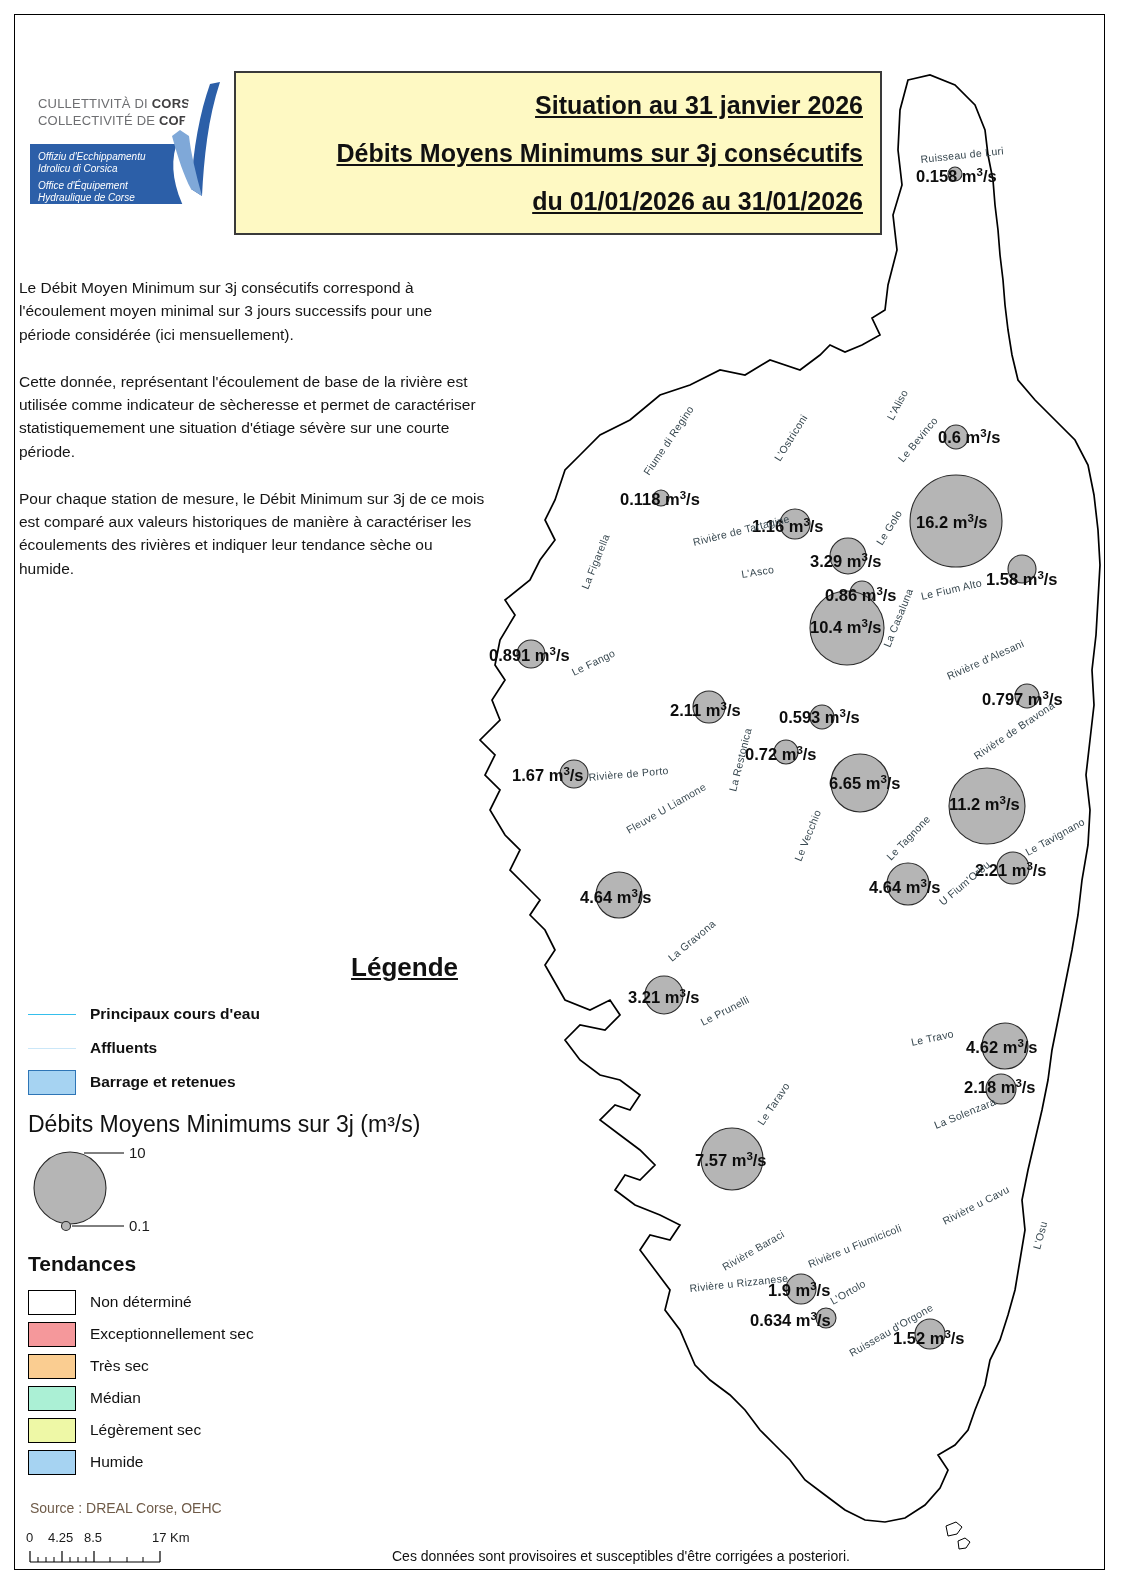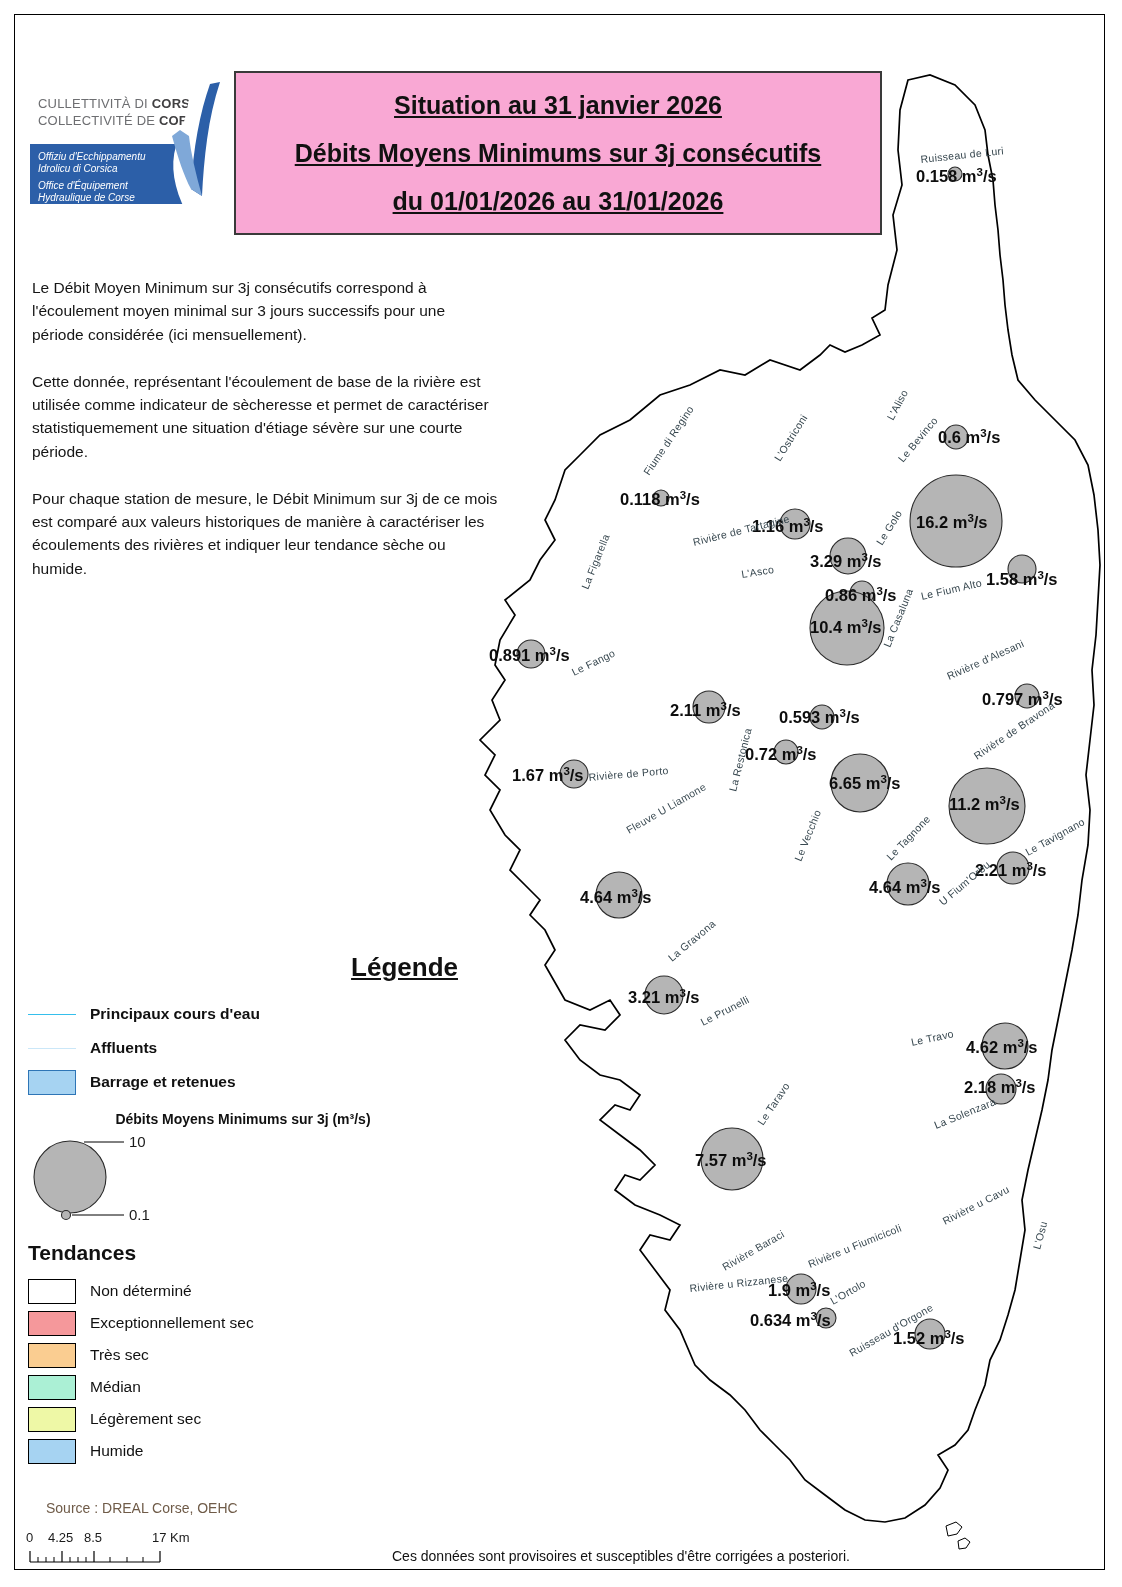--- a/index.html
+++ b/index.html
@@ -24,45 +24,45 @@
   
   .logo{position:absolute;left:30px;top:86px;width:196px;height:118px;background:#fff;}
   .logo-top{height:58px;padding:10px 0 0 8px;box-sizing:border-box;font-size:13px;line-height:1.3;color:#6D6E71;letter-spacing:.2px;}
   .logo-top b{color:#414042;}
   .logo-bottom{position:absolute;left:0;top:58px;width:196px;height:60px;background:#2C5FA8;color:#fff;
        font-style:italic;font-weight:normal;font-size:10px;line-height:1.2;padding:7px 0 0 8px;box-sizing:border-box;}
   .logo-bottom .grp{margin-bottom:5px;width:122px;}
   .logo-swoosh{position:absolute;left:128px;top:-10px;}
 
   
-  .title-box{position:absolute;left:234px;top:71px;width:648px;height:164px;border:2px solid #3a3a3a;background:#f9a8d4;
-       display:flex;flex-direction:column;justify-content:space-around;align-items:center;padding:8px 0;box-sizing:border-box;}
+  .title-box{position:absolute;left:234px;top:71px;width:648px;height:164px;border:2px solid #3a3a3a;background:#fef9c3;
+       display:flex;flex-direction:column;justify-content:space-around;align-items:flex-end;padding:8px 17px;box-sizing:border-box;}
   .title-line{font-size:25px;font-weight:bold;text-decoration:underline;white-space:nowrap;}
 
   
-  .intro{position:absolute;left:32px;top:276px;width:468px;font-size:15.5px;line-height:1.5;color:#151515;}
+  .intro{position:absolute;left:19px;top:276px;width:468px;font-size:15.5px;line-height:1.5;color:#151515;}
   .intro p{margin:0 0 24px 0;}
 
   
   .legend{position:absolute;left:28px;top:952px;width:430px;}
   .legend-title{font-size:26px;font-weight:bold;text-decoration:underline;margin:0 0 14px 0;text-align:right;}
   .lg-row{display:flex;align-items:center;height:34px;font-weight:bold;}
   .lg-swatch-line{width:48px;border-top:1.6px solid #35BFEC;margin-right:14px;}
   .lg-swatch-line.aff{border-top:1.2px solid #CBE7F8;}
   .lg-swatch-rect{width:48px;height:25px;background:#A6D3F2;border:1.5px solid #2E75B6;margin-right:14px;box-sizing:border-box;}
   .lg-label{font-size:15.5px;}
-  .flow-title{font-size:14px;font-weight:bold;margin:12px 0 4px 0;text-align:center;}
+  .flow-title{font-size:23px;font-weight:normal;margin:12px 0 4px 0;}
   .tend-title{font-size:21px;font-weight:bold;margin:10px 0 10px 0;}
   .td-row{display:flex;align-items:center;height:32px;}
   .td-swatch{width:48px;height:25px;border:1px solid #000;margin-right:14px;box-sizing:border-box;}
   .sw-nd{background:#FFFFFF;} .sw-es{background:#F5989B;} .sw-ts{background:#FACD91;}
   .sw-ls{background:#EEF8A6;} .sw-md{background:#ABF0D5;} .sw-hu{background:#A6D3F2;}
 
   
-  .source{position:absolute;left:30px;top:1500px;font-size:14px;color:#6F5B48;margin-left:16px;}
+  .source{position:absolute;left:30px;top:1500px;font-size:14px;color:#6F5B48;}
   .scalebar{position:absolute;left:28px;top:1530px;width:230px;height:34px;font-size:13px;color:#1a1a1a;}
   .scalebar .n{position:absolute;top:0;}
   .disclaimer{position:absolute;left:392px;top:1548px;font-size:14px;color:#111;}
 </style>
 </head>
 <body>
 
 <div class="frame"></div>
 
 <svg id="map-svg" width="1122" height="1587" viewBox="0 0 1122 1587">

